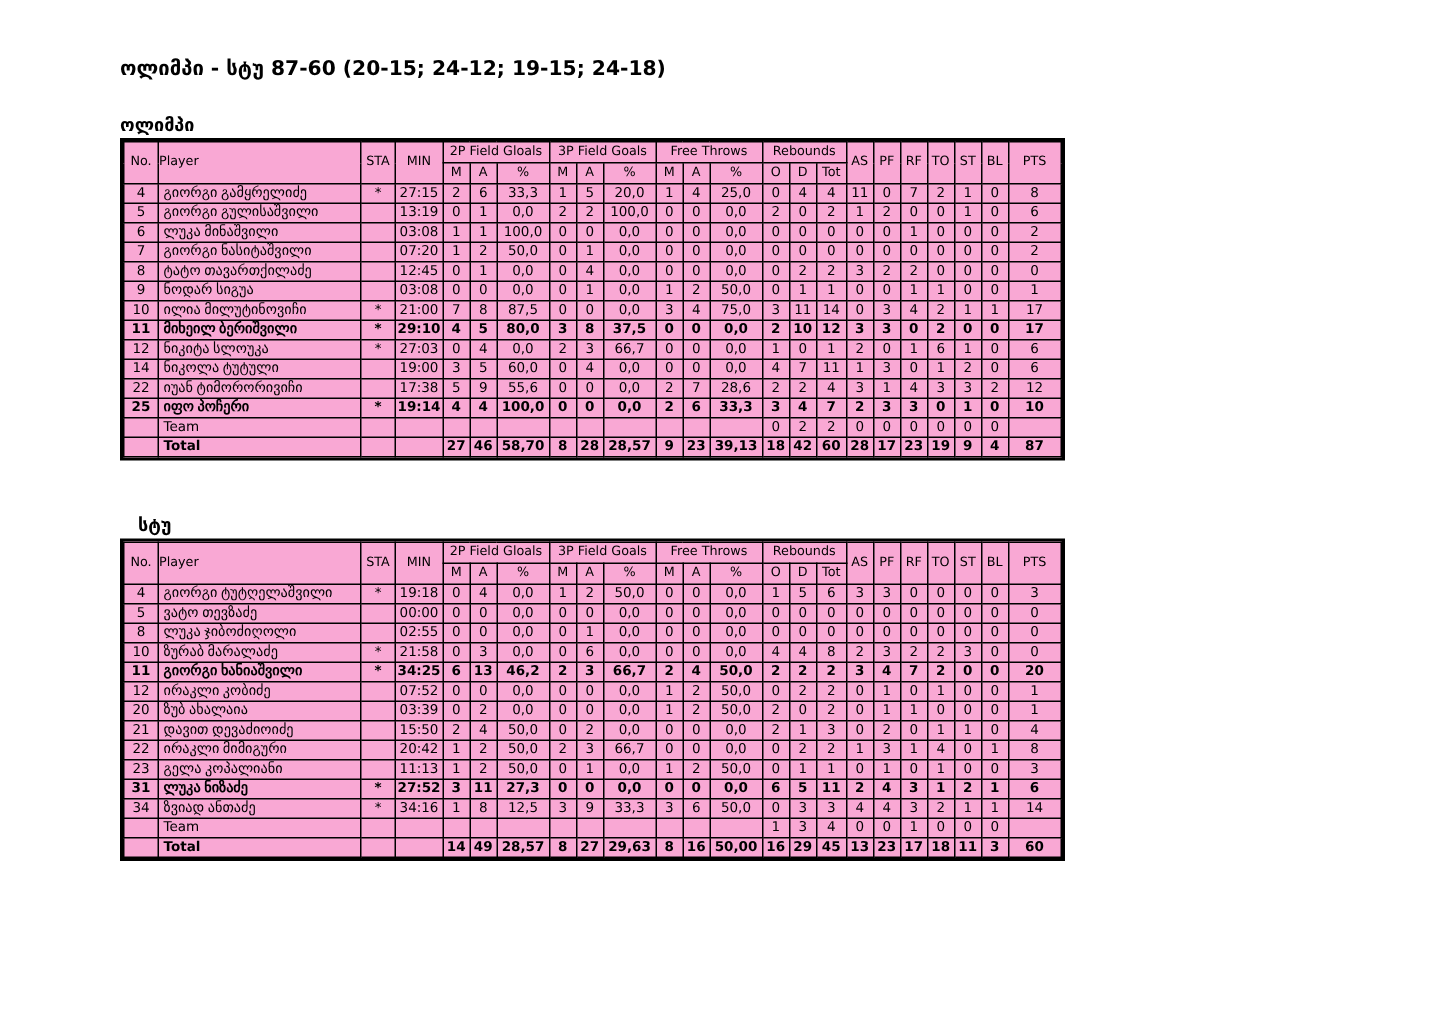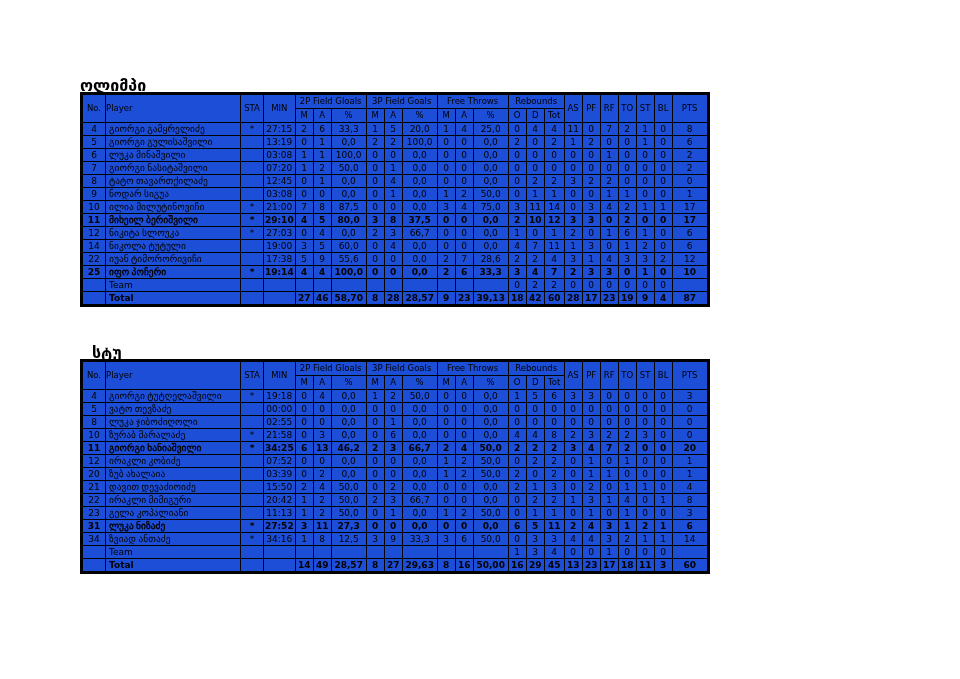--- a/index.html
+++ b/index.html
@@ -12,29 +12,29 @@
   }
   .page{position:relative;width:960px;height:679px;}
   .title{
     position:absolute;left:80px;top:38px;
     font-size:13.5px;font-weight:bold;
     font-family:"DejaVu Sans","Liberation Sans",sans-serif;
     white-space:nowrap;
   }
   .section-label{
     position:absolute;
-    font-size:16px;font-weight:bold;
+    font-size:12px;font-weight:bold;
     font-family:"DejaVu Sans","Liberation Sans",sans-serif;
   }
   .tbl-wrap{position:absolute;}
   table.stats{
     border-collapse:collapse;
     font-size:9px;
     font-family:"DejaVu Sans","Liberation Sans",sans-serif;
-    background:#1d4ed8;
+    background:#f9a8d4;
   }
   table.stats td, table.stats th{
     border:1px solid #000;
     padding:0 1px;
     text-align:center;
     vertical-align:middle;
     height:12px;
     line-height:12px;
     font-weight:normal;
   }
@@ -69,20 +69,21 @@
     overflow:hidden;
   }
   tr.bold td{font-weight:bold;}
   td.lbl{text-align:left !important;padding-left:3px !important;}
 </style>
 </head>
 <body>
 
 <div class="page">
 
+  <div class="title">ოლიმპი - სტუ 87-60 (20-15; 24-12; 19-15; 24-18)</div>
 
   <div class="section-label" style="left:80px;top:76px;">ოლიმპი</div>
 
   <div class="tbl-wrap" style="left:80px;top:92px;">
     <div class="outer">
     <table class="stats">
       <thead>
         <tr>
           <th class="c-no" rowspan="2">No.</th>
           <th class="c-player hdr" rowspan="2">Player</th>

